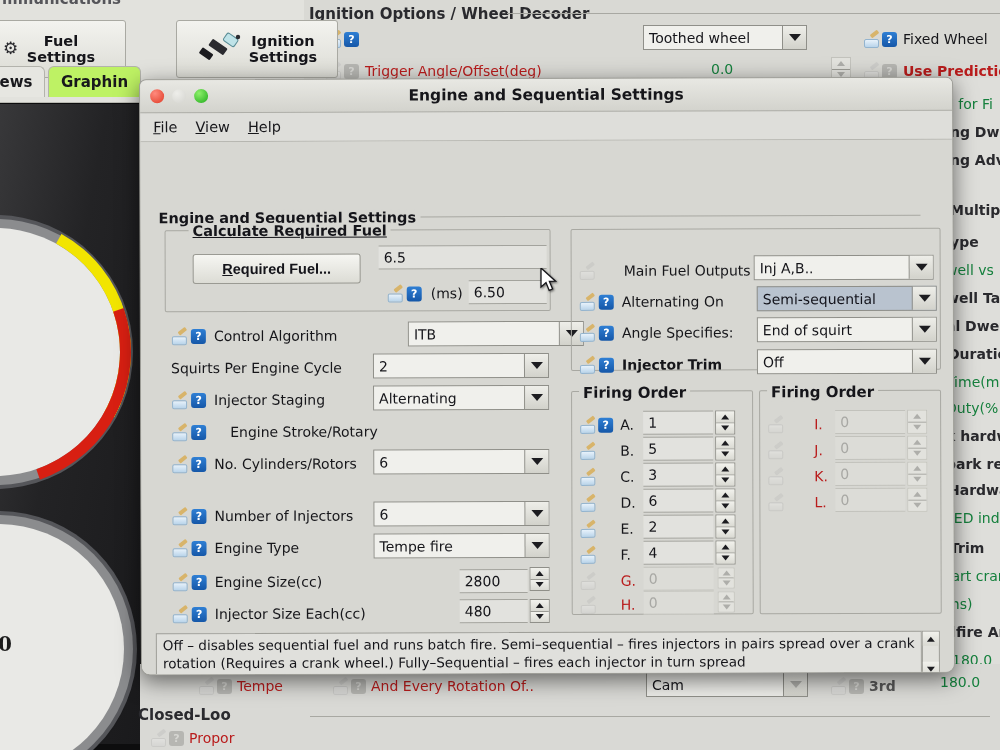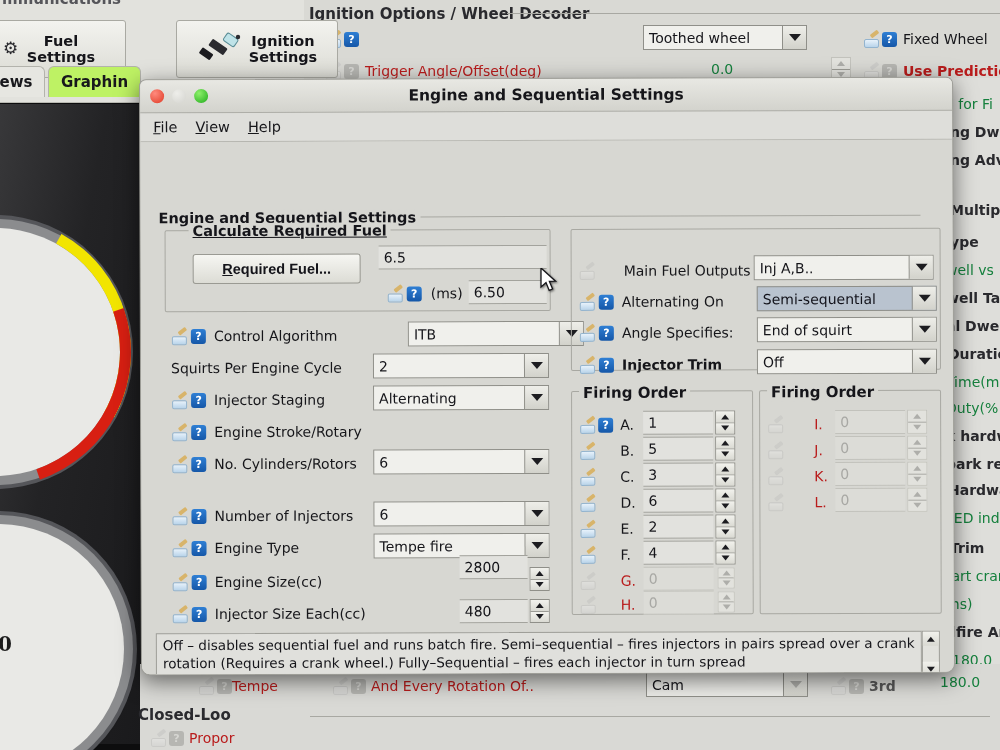--- a/index.html
+++ b/index.html
@@ -293,21 +293,21 @@
     <div class="bgtext dim" style="left:8px;top:574px;">180.0</div>
   </div>
 
   <div id="bg-bottomwin">
     <div class="row" style="left:58px;top:10px;">
       <span class="ico-pencil dim">
           <span class="pbody"></span>
           <span class="pnib"></span>
         </span>
       <span class="ico-help dim" style="margin-left:2px;">?</span>
-      <span class="lbl dim" style="">Tempe</span>
+      <span class="lbl dim" style="margin-left:5px;">Tempe</span>
     </div>
     <div class="row" style="left:192px;top:10px;">
       <span class="ico-pencil dim">
           <span class="pbody"></span>
           <span class="pnib"></span>
         </span>
       <span class="ico-help dim" style="margin-left:2px;">?</span>
       <span class="lbl dim" style="margin-left:5px;">And Every Rotation Of..</span>
     </div>
     <div class="combo" style="left:506px;top:8px;width:162px;background:#ececE8;">
@@ -455,21 +455,21 @@
           <i class="tri"></i>
         </span>
     </div>
 
     <div class="row" style="left:30px;top:278px;">
       <span class="ico-pencil">
           <span class="pbody"></span>
           <span class="pnib"></span>
         </span>
       <span class="ico-help" style="margin-left:3px;">?</span>
-      <span class="lbl" style="margin-left:8px;">Engine Stroke/Rotary</span>
+      <span class="lbl" style="margin-left:24px;">Engine Stroke/Rotary</span>
     </div>
 
     <div class="row" style="left:30px;top:310px;">
       <span class="ico-pencil">
           <span class="pbody"></span>
           <span class="pnib"></span>
         </span>
       <span class="ico-help" style="margin-left:3px;">?</span>
       <span class="lbl" style="margin-left:8px;">No. Cylinders/Rotors</span>
     </div>
@@ -511,21 +511,21 @@
     </div>
 
     <div class="row" style="left:30px;top:428px;">
       <span class="ico-pencil">
           <span class="pbody"></span>
           <span class="pnib"></span>
         </span>
       <span class="ico-help" style="margin-left:3px;">?</span>
       <span class="lbl" style="margin-left:8px;">Engine Size(cc)</span>
     </div>
-    <div class="field flat" style="left:318px;top:414px;width:68px;">2800</div>
+    <div class="field flat" style="left:318px;top:428px;width:68px;">2800</div>
     <div class="spin" style="left:388px;top:426px;">
         <div>
           <i class="tri sm up"></i>
         </div>
         <div>
           <i class="tri sm"></i>
         </div>
       </div>
 
     <div class="row" style="left:30px;top:460px;">

